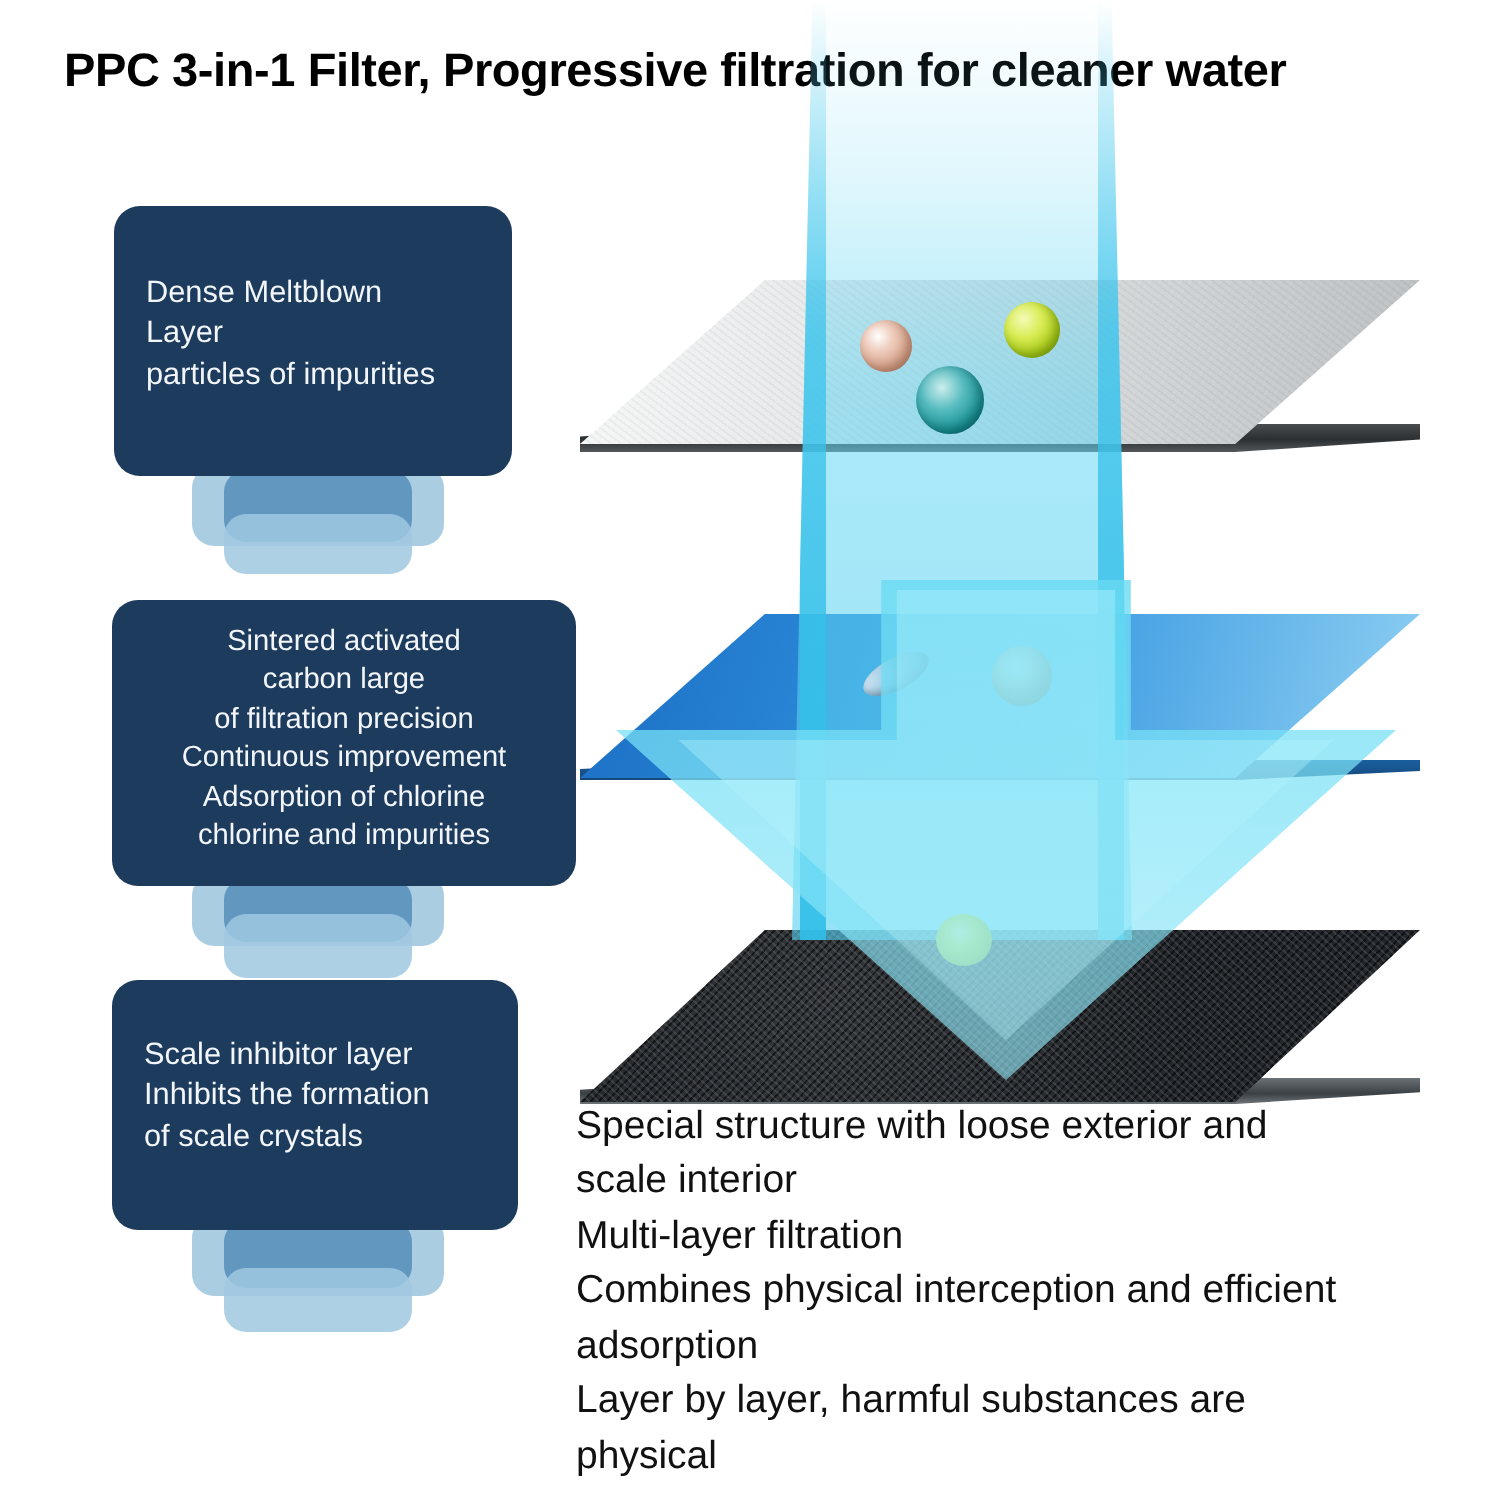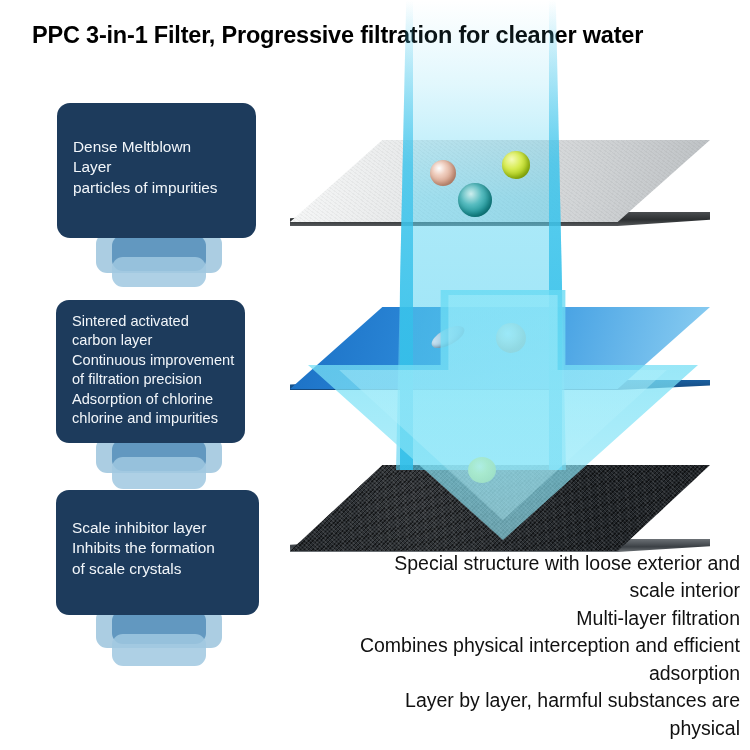--- a/index.html
+++ b/index.html
@@ -30,21 +30,21 @@
     border-radius: 13px;
     color: #f2f6fa;
     padding: 14px 16px 14px 16px;
     font-size: 15.2px;
     line-height: 1.33;
     z-index: 6;
   }
   .callout .line { white-space: nowrap; }
 
   #callout-1 { left: 57px;  top: 103px; width: 199px; height: 135px; padding-top: 34px; }
-  #callout-2 { left: 56px;  top: 300px; width: 189px; height: 143px; padding-top: 12px; }
+  #callout-2 { left: 56px;  top: 300px; width: 232px; height: 143px; padding-top: 12px; text-align: center; }
   #callout-3 { left: 56px;  top: 490px; width: 203px; height: 125px; padding-top: 28px; }
 
   #callout-2 .line { font-size: 14.6px; }
   #callout-1 .line { font-size: 15.4px; }
   #callout-3 .line { font-size: 15.4px; }
 
   
   .connector { position: absolute; z-index: 4; }
   .connector .bar {
     position: absolute;
@@ -211,21 +211,21 @@
 
   
   #description {
     position: absolute;
     left: 288px; top: 550px;
     width: 452px;
     font-size: 19.5px;
     line-height: 1.41;
     color: #111111;
   }
-  #description .dline { white-space: nowrap; text-align: right; }
+  #description .dline { white-space: nowrap; }
 </style>
 </head>
 <body>
 
 <div id="page">
 
   <div class="title">PPC 3-in-1 Filter, Progressive filtration for cleaner water</div>
 
   <div class="callout" id="callout-1">
     <div class="line">Dense Meltblown</div>
@@ -234,23 +234,23 @@
   </div>
 
   <div class="connector" id="connector-1">
     <div class="bar wide"></div>
     <div class="bar mid"></div>
     <div class="bar narrow"></div>
   </div>
 
   <div class="callout" id="callout-2">
     <div class="line">Sintered activated</div>
-    <div class="line">carbon layer</div>
+    <div class="line">carbon large</div>
+    <div class="line">of filtration precision</div>
     <div class="line">Continuous improvement</div>
-    <div class="line">of filtration precision</div>
     <div class="line">Adsorption of chlorine</div>
     <div class="line">chlorine and impurities</div>
   </div>
 
   <div class="connector" id="connector-2">
     <div class="bar wide"></div>
     <div class="bar mid"></div>
     <div class="bar narrow"></div>
   </div>
 

